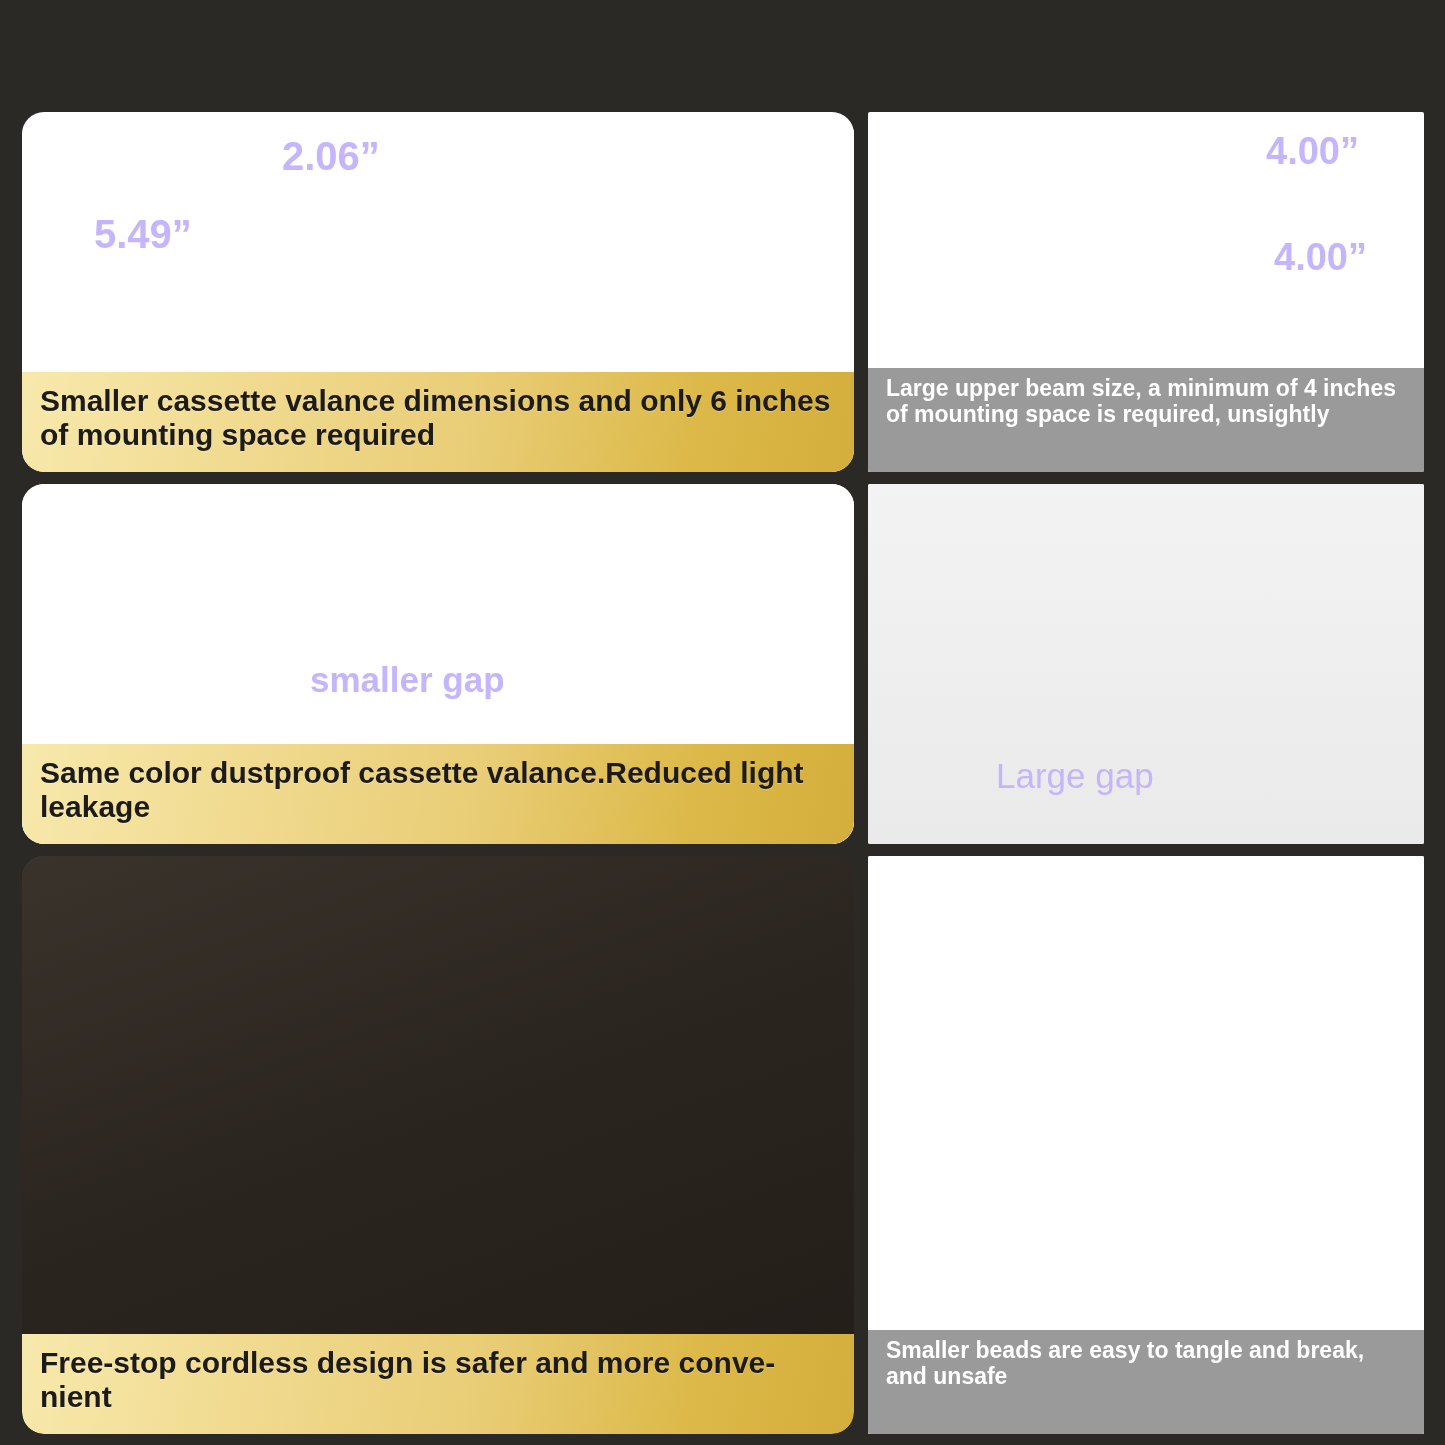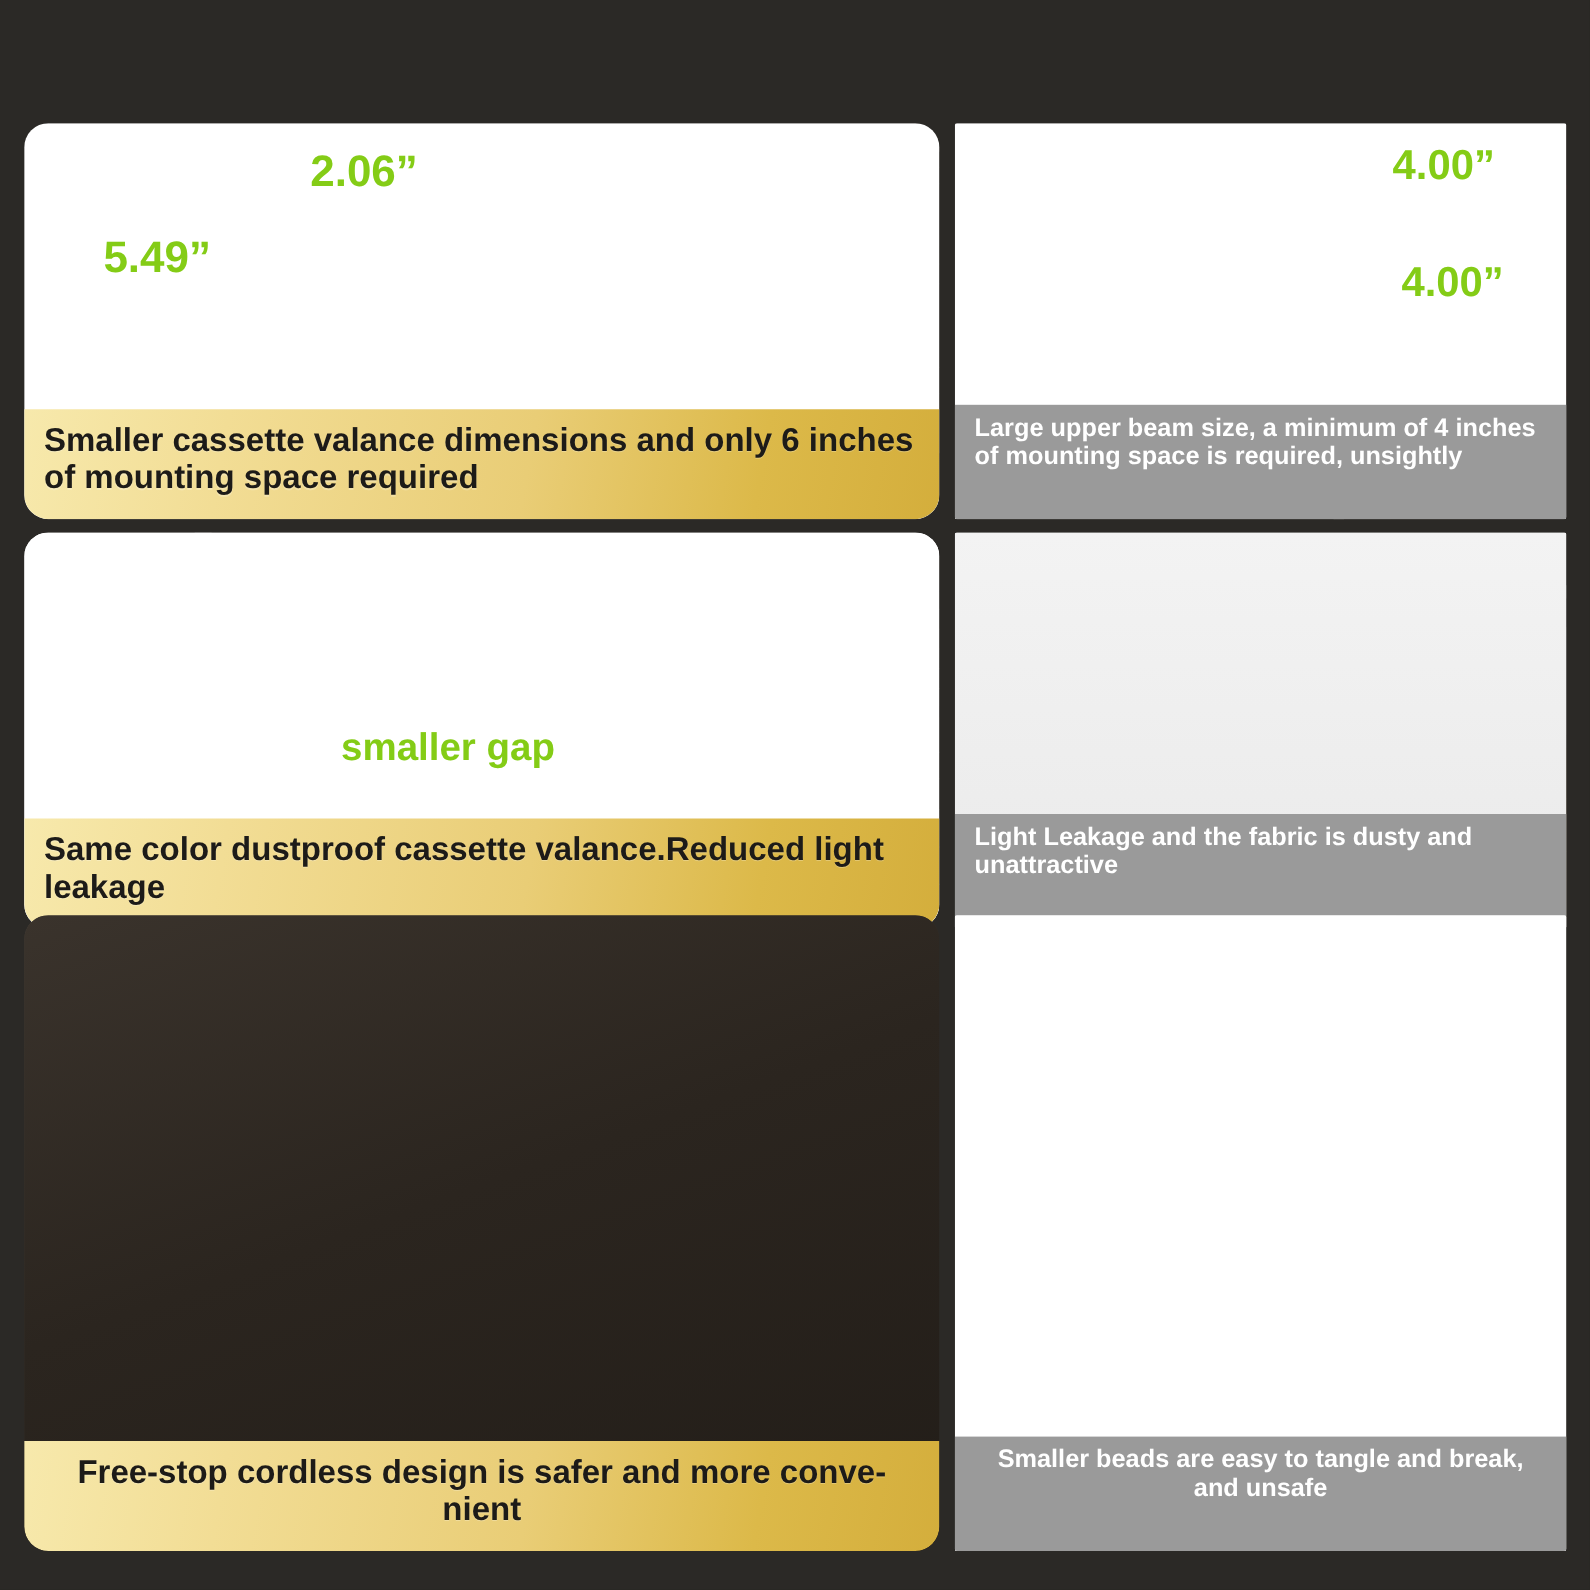--- a/index.html
+++ b/index.html
@@ -32,21 +32,21 @@
 
   
   .grid{position:absolute;left:0;top:104px;width:1445px;height:1341px;}
 
   .cell{position:absolute;overflow:hidden;}
   .cell.left{left:22px;width:832px;border-radius:22px;}
   .cell.right{left:868px;width:556px;border-radius:2px;}
 
   .r1{top:8px;height:360px;}
   .r2{top:380px;height:360px;}
-  .r3{top:728px;height:578px;text-align:center;}
+  .r3{top:752px;height:578px;}
 
   .photo{position:absolute;left:0;top:0;right:0;bottom:0;overflow:hidden;}
 
   
   .cap{
     position:absolute;left:0;right:0;bottom:0;
     box-sizing:border-box;
     padding:12px 18px 14px 18px;
     font-weight:bold;
     line-height:1.12;
@@ -59,21 +59,21 @@
     height:100px;
     text-shadow:0 1px 0 rgba(255,255,255,.25);
   }
   .cap.gray{
     background:#9a9a9a;
     color:#ffffff;
     font-size:23px;
     height:104px;
     padding-top:8px;
   }
-  .dimlabel{position:absolute;color:#84cc16;font-weight:bold;white-space:nowrap;}
+  .dimlabel{position:absolute;color:#c4b5fd;font-weight:bold;white-space:nowrap;}
 
   svg{display:block;}
 
   
   .bg-white{position:absolute;inset:0;background:#ffffff;}
   .bg-softgray{position:absolute;inset:0;background:linear-gradient(180deg,#f3f3f3 0%,#eaeaea 100%);}
   .bg-dark{position:absolute;inset:0;background:linear-gradient(160deg,#3a332c 0%,#2b251f 45%,#221d18 100%);}
 </style>
 </head>
 <body>
@@ -435,21 +435,20 @@
             <path d="M12 304 h24 l0 -8 l16 12 l-16 12 l0 -8 h-24 Z"></path>
             <path d="M122 304 h-24 l0 -8 l-16 12 l16 12 l0 -8 h24 Z"></path>
           </g>
           <g stroke="#cf2020" stroke-width="5">
             <path d="M62 286 L62 324"></path>
             <path d="M78 286 L78 324"></path>
           </g>
         </svg>
         <div class="dimlabel" style="left:128px;top:272px;font-size:35px;font-weight:normal;">Large gap</div>
       </div>
-      <div class="cap gray">Light Leakage and the fabric is dusty and unattractive</div>
     </div>
 
     <div class="cell left r3">
       <div class="photo">
         <div class="bg-dark"></div>
         <svg width="832" height="578" viewBox="0 0 832 578">
           <defs>
             <linearGradient id="room" x1="0" y1="0" x2="1" y2="1">
               <stop offset="0%" stop-color="#4a4238"></stop>
               <stop offset="50%" stop-color="#332d26"></stop>

